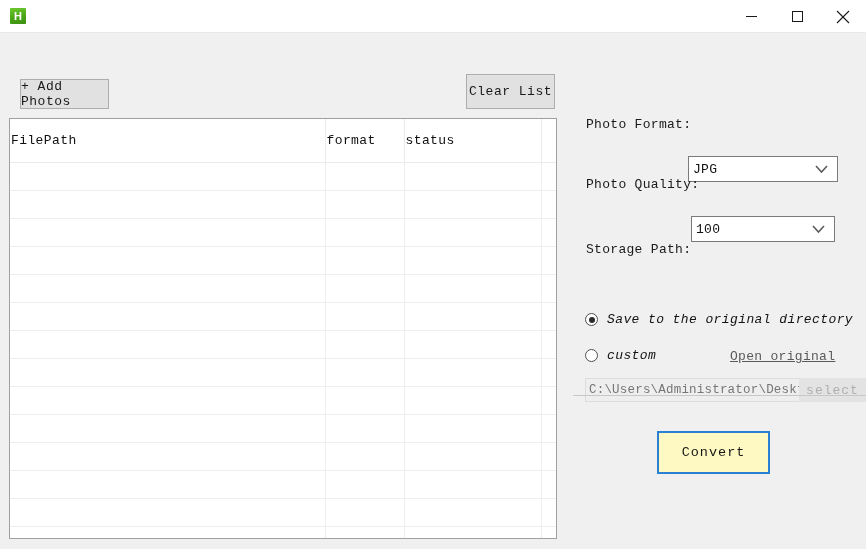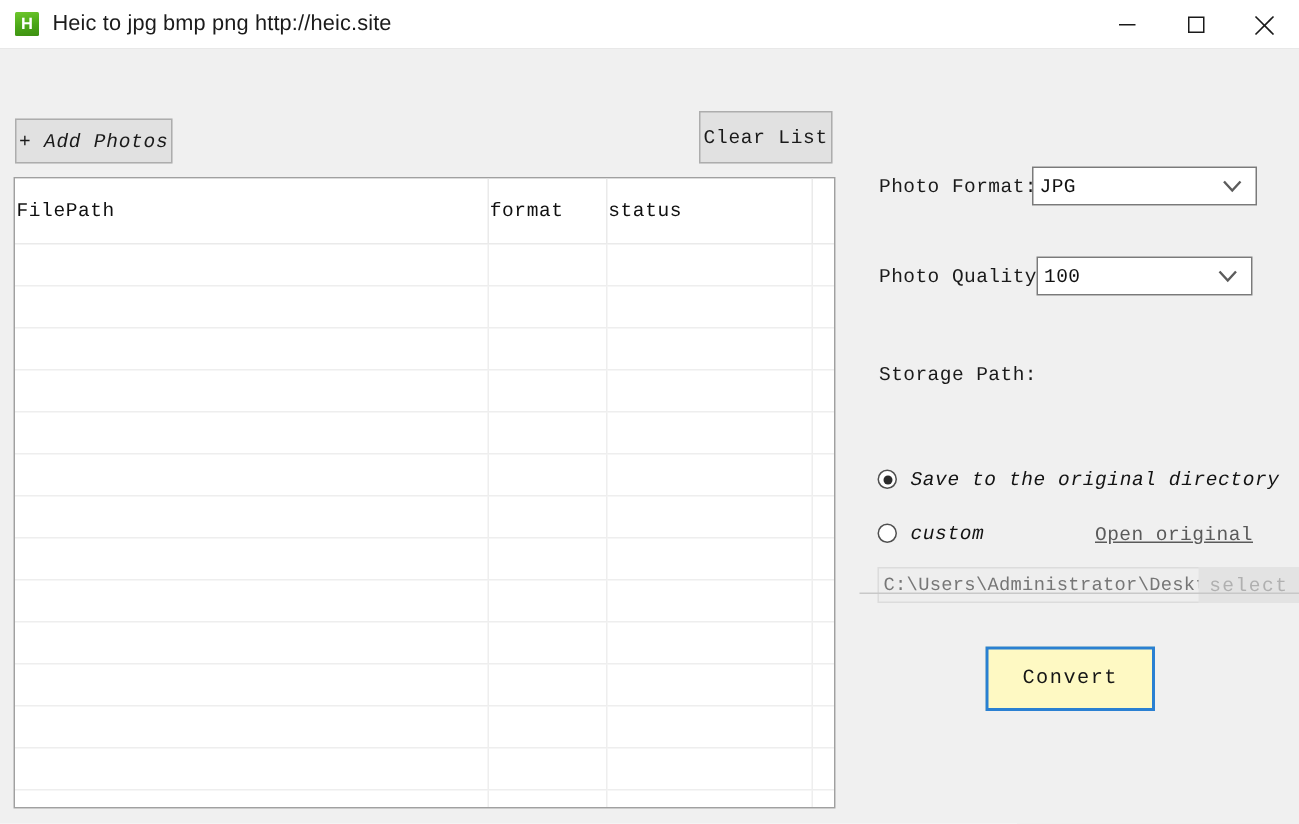--- a/index.html
+++ b/index.html
@@ -84,25 +84,24 @@
     font-family: "Liberation Mono", monospace;
     font-size: 13px;
     color: #1a1a1a;
     display: flex;
     align-items: center;
     justify-content: center;
     letter-spacing: 0.5px;
     cursor: default;
   }
   #add-photos-btn {
-    left: 10px;
+    left: 20px;
     top: 46px;
-    width: 105px;
+    width: 89px;
     height: 30px;
-    font-style: italic;
   }
   #clear-list-btn {
     left: 466px;
     top: 41px;
     width: 89px;
     height: 35px;
   }
   
   .table-wrap {
     position: absolute;
@@ -168,20 +167,21 @@
     border: 1px solid #7a7a7a;
     box-sizing: border-box;
     font-family: "Liberation Mono", monospace;
     font-size: 13px;
     color: #111;
     display: flex;
     align-items: center;
     padding-left: 4px;
     letter-spacing: 0.3px;
     cursor: default;
+    margin-top: 45px;
   }
   #combo-photo-format {
     left: 688px; top: 78px; width: 150px; height: 26px;
   }
   #combo-photo-quality {
     left: 691px; top: 138px; width: 144px; height: 26px;
   }
   .combo .arrow {
     position: absolute;
     right: 9px;
@@ -300,21 +300,20 @@
     cursor: default;
   }
 </style>
 </head>
 <body>
 
 <div class="window">
 
   <div class="titlebar">
     <div class="app-icon">H</div>
-    <div class="title-text">Heic to jpg bmp png http://heic.site</div>
 
     <div class="win-controls">
       <div class="win-btn">
         <svg width="13" height="13" viewBox="0 0 13 13">
           <line x1="1" y1="6.5" x2="12" y2="6.5" stroke="#1a1a1a" stroke-width="1"></line>
         </svg>
       </div>
       <div class="win-btn">
         <svg width="13" height="13" viewBox="0 0 13 13">
           <rect x="1.5" y="1.5" width="10" height="10" fill="none" stroke="#1a1a1a" stroke-width="1"></rect>

